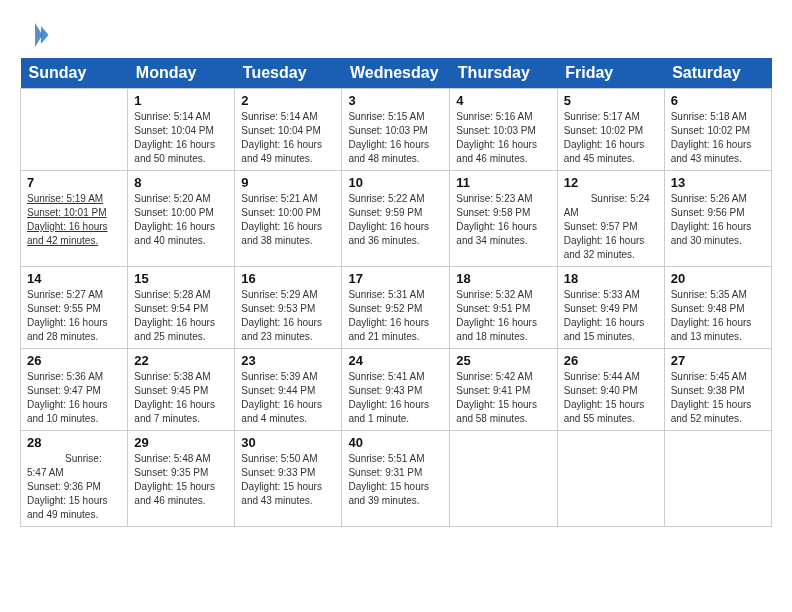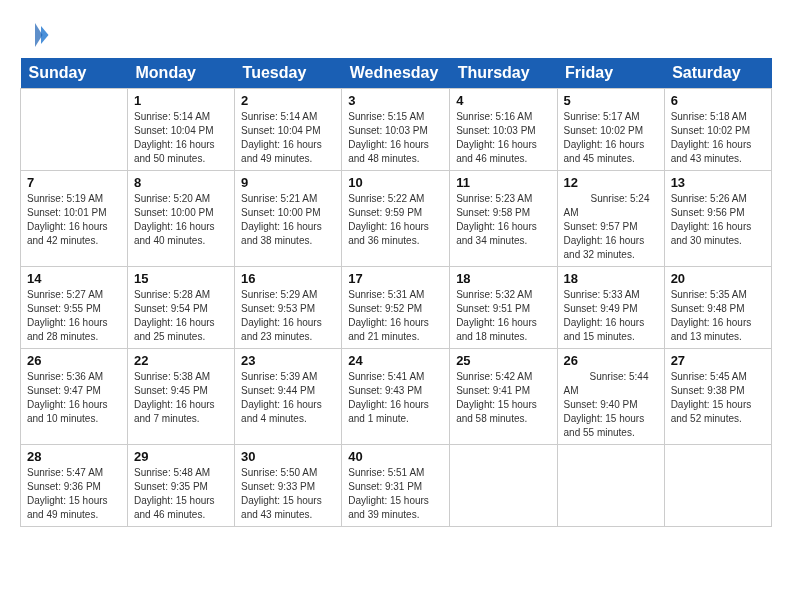--- a/index.html
+++ b/index.html
@@ -134,21 +134,21 @@
         <td><span class="day-num">5</span><span class="cell-text" style="white-space: pre-line;">Sunrise: 5:17 AM
 Sunset: 10:02 PM
 Daylight: 16 hours
 and 45 minutes.</span></td>
         <td><span class="day-num">6</span><span class="cell-text" style="white-space: pre-line;">Sunrise: 5:18 AM
 Sunset: 10:02 PM
 Daylight: 16 hours
 and 43 minutes.</span></td>
       </tr>
       <tr>
-        <td><span class="day-num">7</span><span class="cell-text" style="white-space: pre-line;">Sunrise: 5:19 AM
+        <td><span class="day-num">7</span><span class="cell-text" style="white-space: pre-line; text-decoration: underline;">Sunrise: 5:19 AM
 Sunset: 10:01 PM
 Daylight: 16 hours
 and 42 minutes.</span></td>
         <td><span class="day-num">8</span><span class="cell-text" style="white-space: pre-line;">Sunrise: 5:20 AM
 Sunset: 10:00 PM
 Daylight: 16 hours
 and 40 minutes.</span></td>
         <td><span class="day-num">9</span><span class="cell-text" style="white-space: pre-line;">Sunrise: 5:21 AM
 Sunset: 10:00 PM
 Daylight: 16 hours
@@ -214,31 +214,31 @@
 Daylight: 16 hours
 and 4 minutes.</span></td>
         <td><span class="day-num">24</span><span class="cell-text" style="white-space: pre-line; text-align: right;">Sunrise: 5:41 AM
 Sunset: 9:43 PM
 Daylight: 16 hours
 and 1 minute.</span></td>
         <td><span class="day-num">25</span><span class="cell-text" style="white-space: pre-line; text-align: center;">Sunrise: 5:42 AM
 Sunset: 9:41 PM
 Daylight: 15 hours
 and 58 minutes.</span></td>
-        <td><span class="day-num">26</span><span class="cell-text" style="white-space: pre-line; margin-left: 26px;">Sunrise: 5:44 AM
+        <td><span class="day-num">26</span><span class="cell-text" style="white-space: pre-line;">Sunrise: 5:44 AM
 Sunset: 9:40 PM
 Daylight: 15 hours
 and 55 minutes.</span></td>
         <td><span class="day-num">27</span><span class="cell-text" style="white-space: pre-line;">Sunrise: 5:45 AM
 Sunset: 9:38 PM
 Daylight: 15 hours
 and 52 minutes.</span></td>
       </tr>
       <tr>
-        <td><span class="day-num">28</span><span class="cell-text" style="white-space: pre-line;">Sunrise: 5:47 AM
+        <td><span class="day-num">28</span><span class="cell-text" style="white-space: pre-line; margin-left: 38px;">Sunrise: 5:47 AM
 Sunset: 9:36 PM
 Daylight: 15 hours
 and 49 minutes.</span></td>
         <td><span class="day-num">29</span><span class="cell-text" style="white-space: pre-line;">Sunrise: 5:48 AM
 Sunset: 9:35 PM
 Daylight: 15 hours
 and 46 minutes.</span></td>
         <td><span class="day-num">30</span><span class="cell-text" style="white-space: pre-line; text-align: right;">Sunrise: 5:50 AM
 Sunset: 9:33 PM
 Daylight: 15 hours

